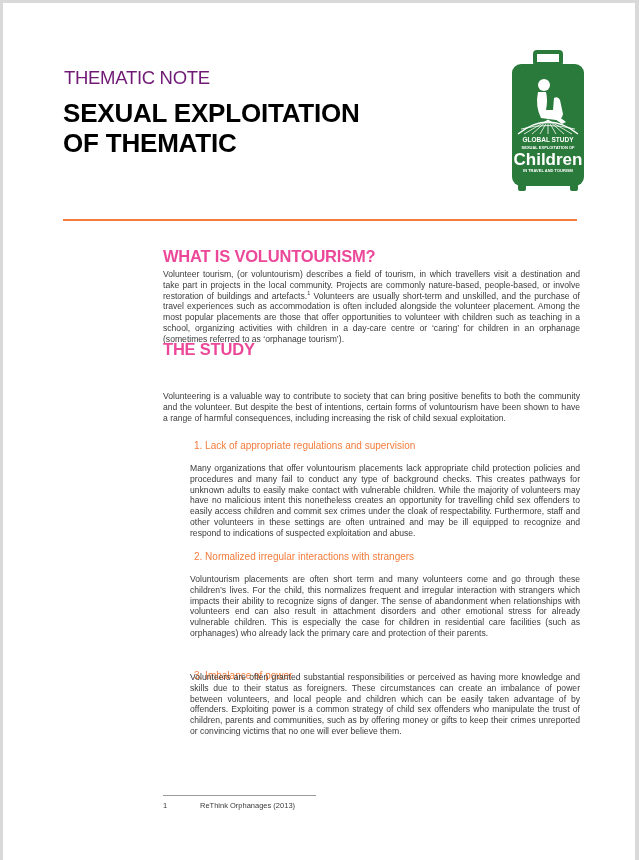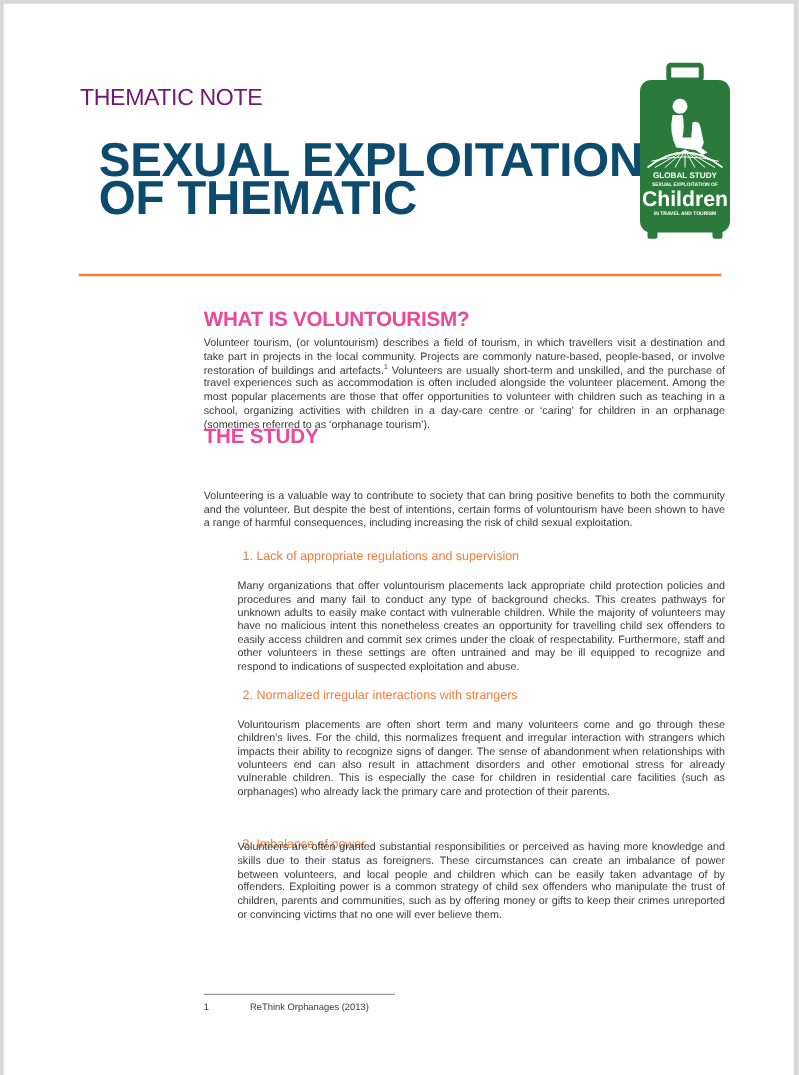--- a/index.html
+++ b/index.html
@@ -14,22 +14,22 @@
     width: 632px; height: 857px;
     background: #ffffff;
   }
   .kicker {
     position: absolute; left: 61px; top: 64px;
     font-size: 18.5px; color: #701a75; letter-spacing: -0.3px;
     font-weight: normal;
   }
   .title {
     position: absolute; left: 60px; top: 95px;
-    font-size: 38px; line-height: 30px; font-weight: bold;
-    color: #0c4a6e; letter-spacing: -0.2px; margin: 16px;
+    font-size: 26px; line-height: 30px; font-weight: bold;
+    color: #000000; letter-spacing: -0.2px; margin: 0;
   }
   .title span { display: block; }
   .logo { position: absolute; left: 505px; top: 47px; width: 80px; height: 145px; }
   .rule {
     position: absolute; left: 60px; top: 216px; width: 514px; height: 1.5px;
     background: #f47c3c;
   }
   .h2 {
     position: absolute; left: 160px; font-size: 16.5px; font-weight: bold;
     color: #ec4899; margin: 0; letter-spacing: -0.2px;

